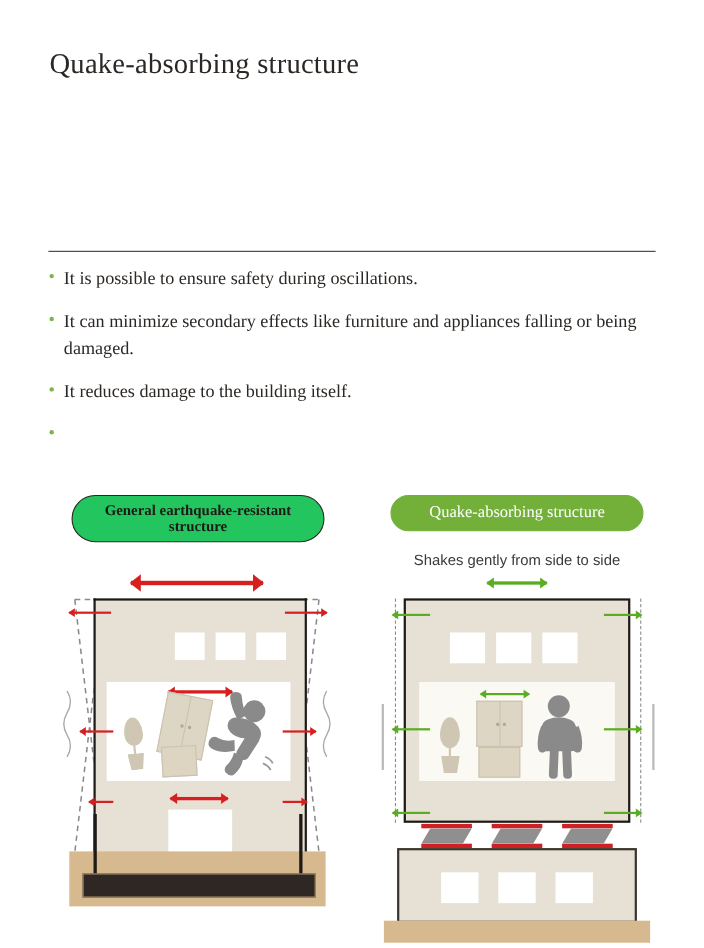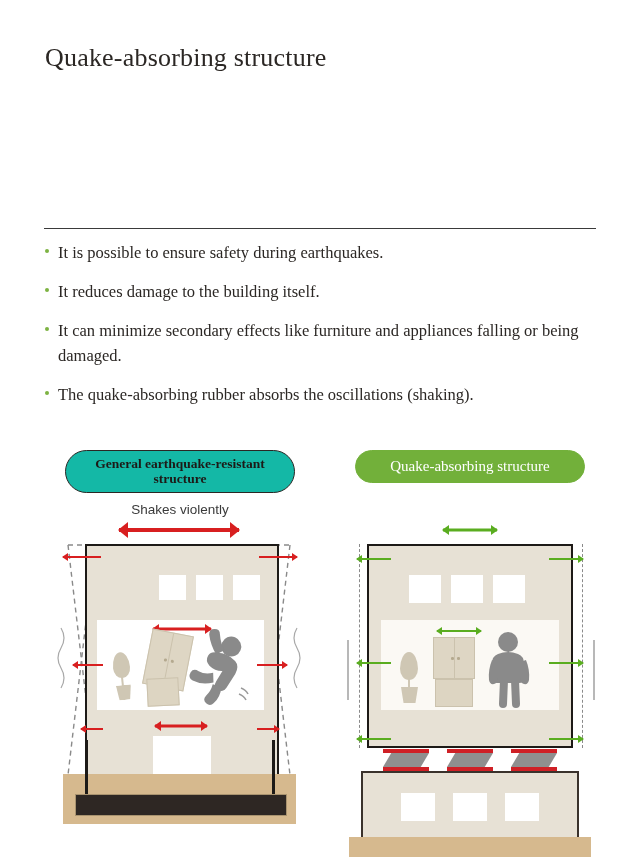--- a/index.html
+++ b/index.html
@@ -42,21 +42,21 @@
   .panel{position:absolute;top:0;width:290px;height:400px;}
   .panel.left{left:35px;}
   .panel.right{left:325px;}
 
   .pill{
     position:absolute;left:50%;transform:translateX(-50%);top:10px;
     width:230px;box-sizing:border-box;padding:5px 6px 6px;
     border-radius:22px;text-align:center;font-size:13.5px;line-height:15px;
     font-weight:700;
   }
-  .pill.outline{border:1.4px solid #2b2724;color:#1d1a17;background:#14b8a6;}
+  .pill.outline{border:1.4px solid #2b2724;color:#1d1a17;background:#22c55e;}
   .pill.filled{background:#72b03a;color:#fff;border:1.4px solid #72b03a;font-weight:400;font-size:15px;padding:8px 6px;}
 
   .shake-label{
     position:absolute;left:0;width:290px;text-align:center;top:62px;
     font-family:"Liberation Sans",sans-serif;font-size:13.5px;color:#3a3a3a;
   }
 
   
   .arrow{position:absolute;}
   .arrow .bar{position:absolute;left:0;top:50%;transform:translateY(-50%);height:0;width:100%;}
@@ -122,43 +122,41 @@
 <div class="page">
 
   <h1 class="title">Quake-absorbing structure</h1>
 
 
   <div class="merits-rule"></div>
 
   <div class="bullets">
     <div class="bullet">
       <span class="dot"></span>
-      <span>It is possible to ensure safety during earthquakes.</span>
+      <span>It is possible to ensure safety during oscillations.</span>
+    </div>
+    <div class="bullet">
+      <span class="dot"></span>
+      <span>It can minimize secondary effects like furniture and appliances falling or being damaged.</span>
     </div>
     <div class="bullet">
       <span class="dot"></span>
       <span>It reduces damage to the building itself.</span>
     </div>
     <div class="bullet">
       <span class="dot"></span>
-      <span>It can minimize secondary effects like furniture and appliances falling or being damaged.</span>
-    </div>
-    <div class="bullet">
-      <span class="dot"></span>
-      <span>The quake-absorbing rubber absorbs the oscillations (shaking).</span>
     </div>
   </div>
 
   <div class="diagram">
 
     <div class="panel left">
 
       <div class="pill outline">General earthquake-resistant structure</div>
 
-      <div class="shake-label">Shakes violently</div>
 
       <div class="arrow red" style="left:84px;top:82px;width:120px;height:16px;">
         <div class="bar"></div>
           <div class="head l"></div>
           <div class="head r"></div>
       </div>
 
       <svg style="position:absolute;left:0;top:0;width:290px;height:400px;pointer-events:none;">
         <path d="M60,105 L33,335" stroke="#8a8a8a" stroke-width="1.4" fill="none" stroke-dasharray="5,4"></path>
         <path d="M228,105 L255,335" stroke="#8a8a8a" stroke-width="1.4" fill="none" stroke-dasharray="5,4"></path>
@@ -244,20 +242,21 @@
       <div class="ground-l" style="left:28px;top:334px;width:233px;height:50px;"></div>
       <div class="col" style="left:50px;top:300px;height:56px;"></div>
       <div class="col" style="left:237px;top:300px;height:56px;"></div>
       <div class="slab" style="left:40px;top:354px;width:210px;height:20px;"></div>
     </div>
 
     <div class="panel right">
 
       <div class="pill filled">Quake-absorbing structure</div>
 
+      <div class="shake-label">Shakes gently from side to side</div>
 
       <div class="arrow green" style="left:118px;top:84px;width:54px;height:12px;">
         <div class="bar"></div>
           <div class="head l"></div>
           <div class="head r"></div>
       </div>
 
       <div class="sway" style="left:34px;top:104px;width:222px;height:204px;"></div>
       <div class="sway" style="left:50px;top:104px;width:190px;height:204px;"></div>
       <div class="vline" style="left:22px;top:200px;height:60px;"></div>

